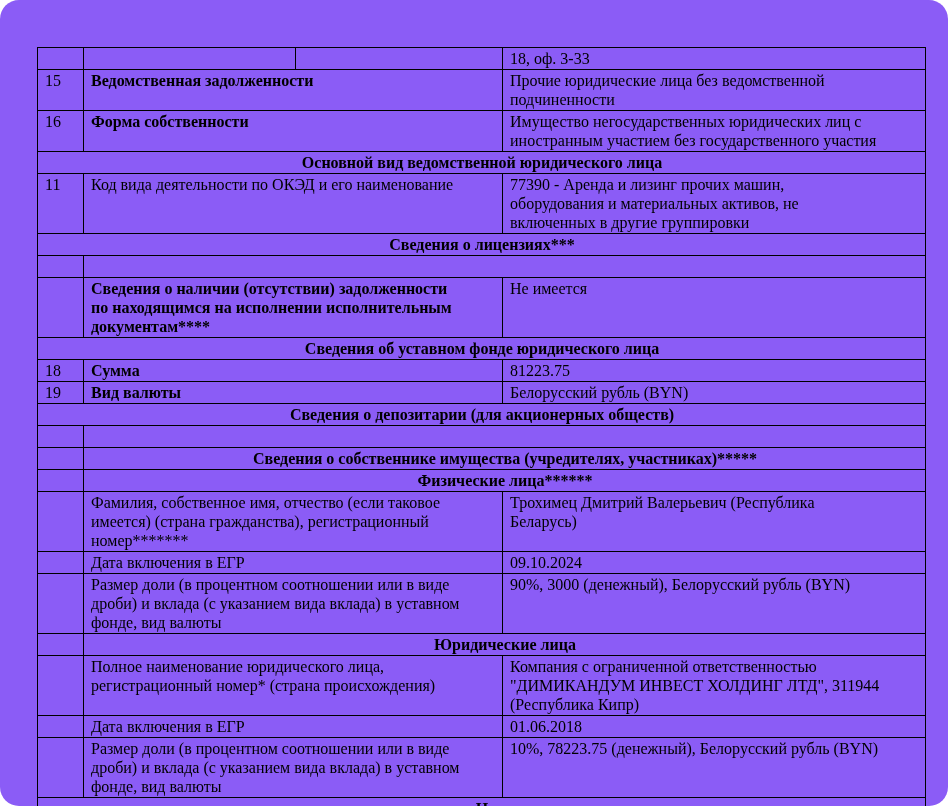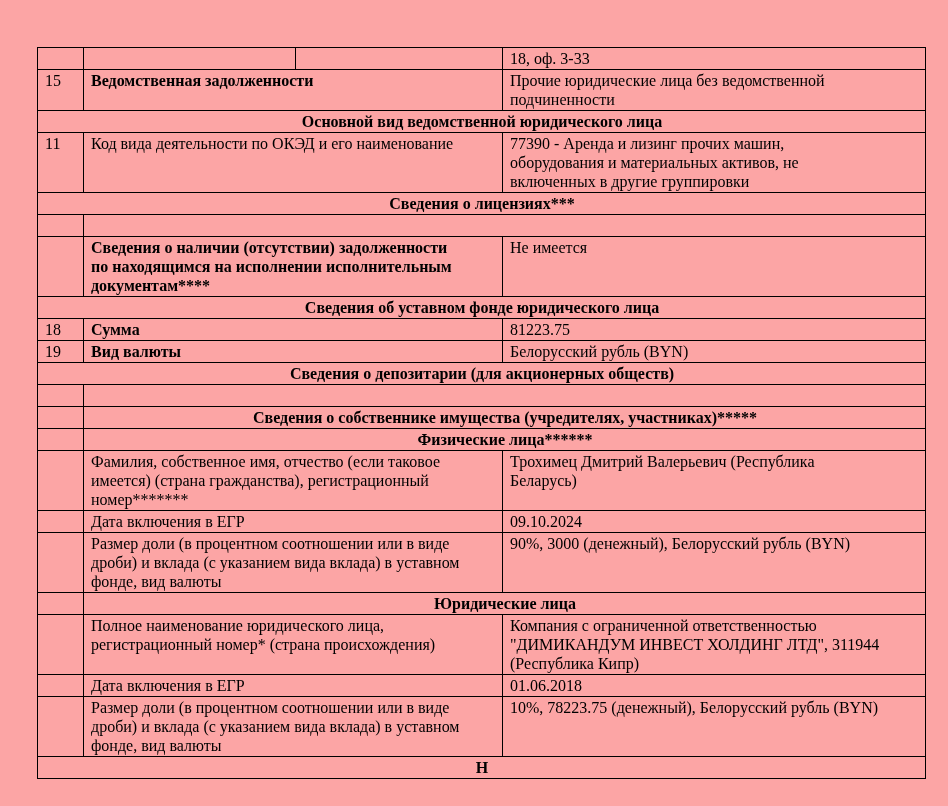--- a/index.html
+++ b/index.html
@@ -1,23 +1,24 @@
 <!DOCTYPE html>
 <html><head>
 <meta charset="utf-8">
 <style>
   html, body { margin: 0; padding: 0; }
   .page {
     position: relative;
     width: 948px;
     height: 806px;
-    background: #fca5a5;
+    background: #8b5cf6;
     overflow: hidden;
     font-family: "Liberation Serif", serif;
     color: #000000;
+    border-radius: 19px;
   }
   table.egr {
     position: absolute;
     left: 37px;
     top: 47px;
     width: 888px;
     border-collapse: collapse;
     table-layout: fixed;
     font-size: 16px;
     line-height: 19px;
@@ -62,20 +63,26 @@
       <td>18, оф. 3-33</td>
     </tr>
 
     <tr>
       <td class="num">15</td>
       <td class="bold" colspan="2">Ведомственная задолженности</td>
       <td>Прочие юридические лица без ведомственной
 подчиненности</td>
     </tr>
 
+    <tr>
+      <td class="num">16</td>
+      <td class="bold" colspan="2">Форма собственности</td>
+      <td>Имущество негосударственных юридических лиц с
+иностранным участием без государственного участия</td>
+    </tr>
 
     <tr>
       <td class="hdr" colspan="4">Основной вид ведомственной юридического лица</td>
     </tr>
 
     <tr>
       <td class="num">11</td>
       <td colspan="2">Код вида деятельности по ОКЭД и его наименование</td>
       <td>77390 - Аренда и лизинг прочих машин,
 оборудования и материальных активов, не

